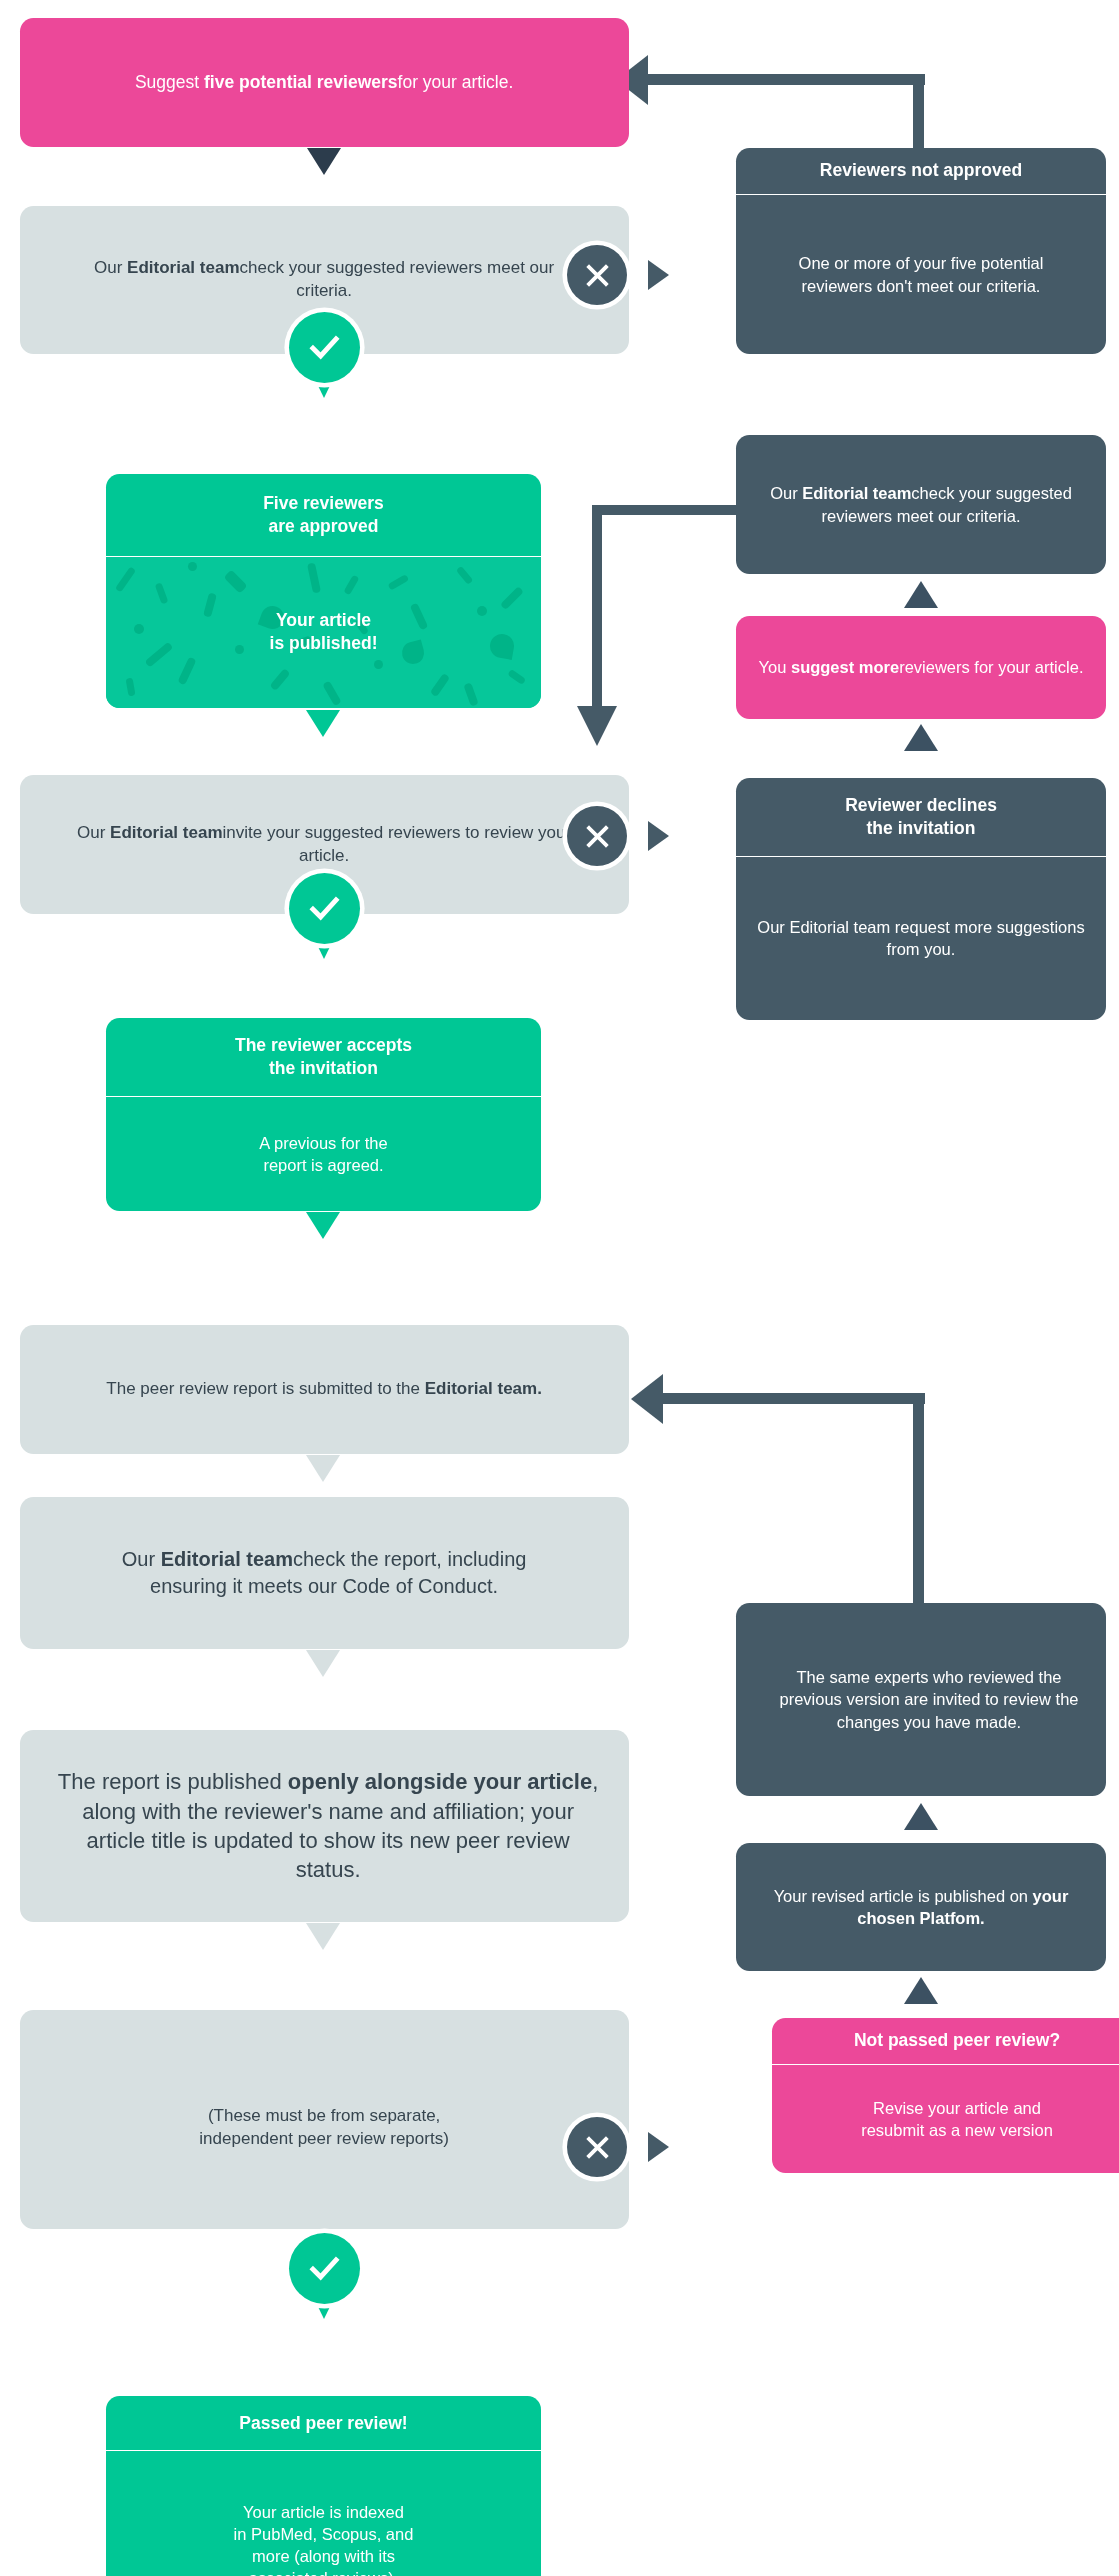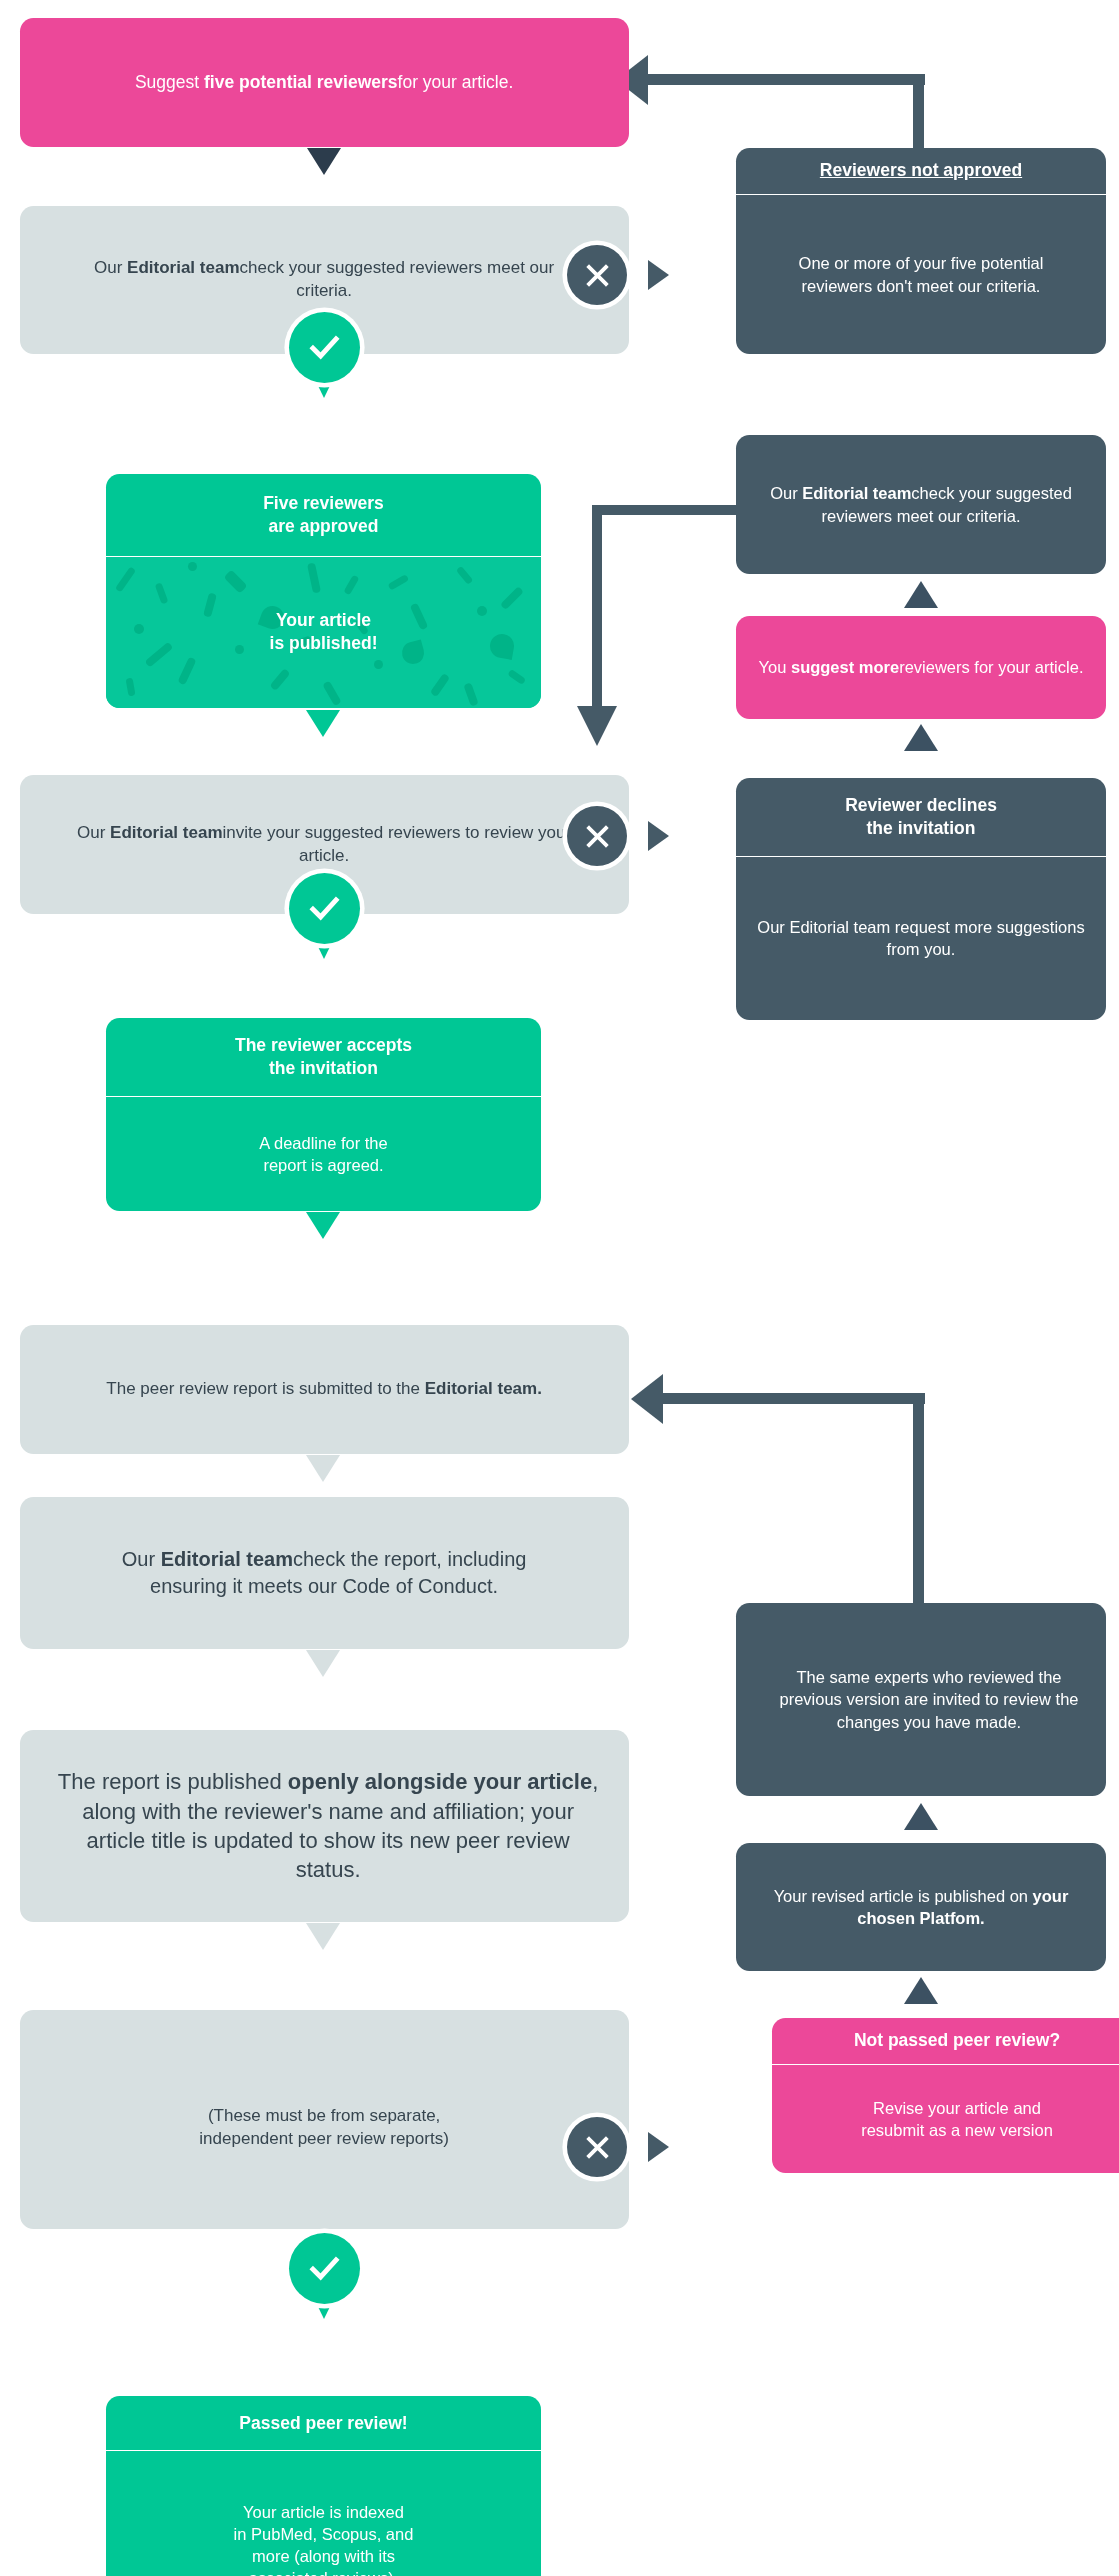--- a/index.html
+++ b/index.html
@@ -154,21 +154,21 @@
   <div class="tri right-sm" style="left:648px; top:260px;"></div>
 
   <div class="chk-tail" style="left:306px; top:361px;"></div>
   <div class="badge chk" style="left:289px; top:312px; width:71px; height:71px;">
     <svg width="37" height="37" viewBox="0 0 24 24">
       <path d="M4.5 12.5 L9.5 17.5 L19.5 6.5" stroke="#ffffff" stroke-width="3.2" fill="none" stroke-linecap="square"></path>
     </svg>
   </div>
 
   <div class="node slate" style="left:736px; top:148px; width:370px; height:206px;">
-    <div class="seg hdr" style="padding:11.3px 17.5px;text-decoration:underline; ">
+    <div class="seg hdr" style="padding:11.3px 17.5px; ">
       <div class="txt" style="font-size:17.5px; font-weight:bold;">Reviewers not approved</div>
     </div>
     <div class="divider-white" style="height:0;"></div>
     <div class="seg" style="padding:13.4px 25px;">
       <div class="txt" style="font-size:16.5px;">One or more of your five potential reviewers don't meet our criteria.</div>
     </div>
   </div>
 
   <div class="hline" style="left:592px; top:505px; width:149px; height:10.3px;"></div>
   <div class="vline" style="left:592px; top:505px; width:10.3px; height:206px;"></div>
@@ -280,21 +280,21 @@
   <div class="node green" style="left:106px; top:1018px; width:435px; height:193px;">
     <div class="seg hdr" style="padding:15.5px 17.5px;">
       <div class="txt" style="font-size:17.5px; font-weight:bold;">
         <span>The reviewer accepts</span><br>
         <span>the invitation</span>
       </div>
     </div>
     <div class="divider-white" style="height:0;"></div>
     <div class="seg" style="padding:13.4px 17.5px;">
       <div class="txt" style="font-size:16.5px;">
-        <span>A deadline for the</span><br>
+        <span>A previous for the</span><br>
         <span>report is agreed.</span>
       </div>
     </div>
   </div>
 
   <div class="tri down greent" style="left:306px; top:1212px;"></div>
 
   <div class="tri left" style="left:631px; top:1374px;"></div>
   <div class="hline" style="left:662px; top:1393px; width:263px; height:10.8px;"></div>
   <div class="vline" style="left:913px; top:1393px; width:10.8px; height:263px;"></div>

